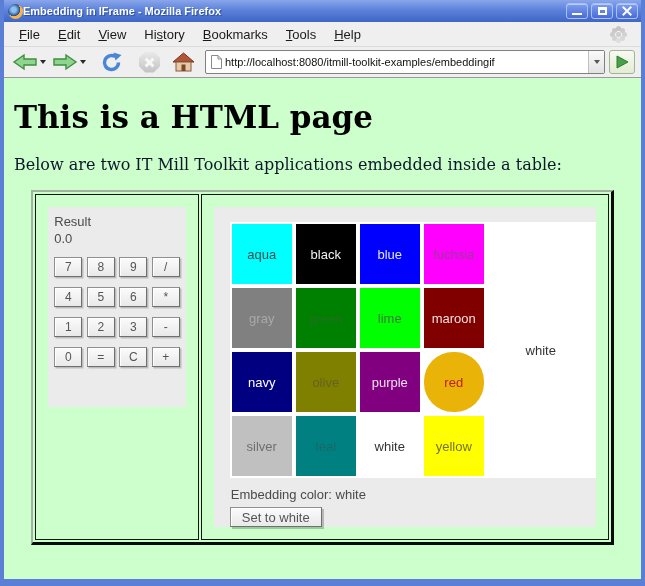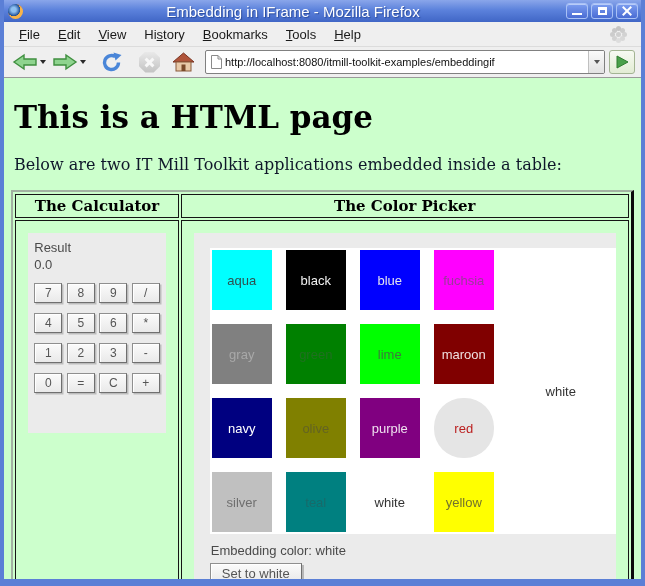--- a/index.html
+++ b/index.html
@@ -9,21 +9,21 @@
             border-left:4px solid #5b7fd6; border-right:4px solid #5b7fd6; border-bottom:7px solid #5b7fd6;
             display:flex; flex-direction:column; }
 
   
   .titlebar { height:22px; flex:0 0 22px; display:flex; align-items:center;
               background:linear-gradient(180deg,#8aa6ea 0%,#5c82dc 45%,#4066c6 100%);
               padding:0 3px 0 4px; }
   .ff-icon { width:15px; height:15px; border-radius:50%; flex:0 0 15px;
              background: radial-gradient(circle at 38% 38%, #8ec0f0 0 18%, #3a6cb0 40%, #1f4a86 48%, transparent 50%),
                          radial-gradient(circle at 60% 62%, #f8b44a 0 52%, #e07010 78%, #a84a08 100%); }
-  .title-text { flex:1; text-align:center; color:#ffffff; font-weight:normal; font-size:15px;
+  .title-text { flex:1; text-align:left; color:#ffffff; font-weight:bold; font-size:11px;
                 text-shadow:1px 1px 1px #2a4a9a; white-space:nowrap; overflow:hidden; }
   .win-btn { width:22px; height:16px; margin-left:3px; border-radius:3px;
              border:1px solid #a9c1f6; background:linear-gradient(180deg,#7d9ef0,#4a6cd4);
              box-shadow:inset 0 1px 0 #b8ccf8; position:relative; cursor:default; }
   .win-btn .bar  { position:absolute; left:5px; right:5px; bottom:3px; height:2px; background:#fff; }
   .win-btn .box  { position:absolute; left:6px; top:3px; width:9px; height:8px; border:2px solid #fff; border-top-width:3px; }
   .win-btn .x1,.win-btn .x2 { position:absolute; left:4px; top:6px; width:12px; height:2px; background:#fff; }
   .win-btn .x1 { transform:rotate(45deg); } .win-btn .x2 { transform:rotate(-45deg); }
 
   
@@ -77,21 +77,21 @@
   .calc-label { font-size:13px; color:#4a4a4a; line-height:17px; }
   .calc-grid { margin-top:10px; display:grid; grid-template-columns:repeat(4,28px); gap:10px 4.5px; }
   .btn3d { height:20px; display:flex; align-items:center; justify-content:center;
            font-size:12px; color:#555; background:linear-gradient(180deg,#fbfbfb,#e9e9e9);
            border:1px solid #8f8f8f; border-right-color:#6f6f6f; border-bottom-color:#6f6f6f;
            box-shadow: inset 1px 1px 0 #ffffff, 1.5px 1.5px 0 rgba(0,0,0,0.20); cursor:default; }
 
   
   .cp-frame { width:100%; height:100%; background:#ebebeb; padding:15px 0 0 16px; }
   .cp-grid { background:#ffffff; padding:2px; display:grid;
-             grid-template-columns:repeat(4,60px) 106px; grid-auto-rows:60px; gap:14px; width:max-content; }
+             grid-template-columns:repeat(4,60px) 106px; grid-auto-rows:60px; gap:4px; width:max-content; }
   .swatch { display:flex; align-items:center; justify-content:center; font-size:13px; cursor:default; }
   .cp-preview { grid-column:5; grid-row:1 / span 4; display:flex; align-items:center; justify-content:center; font-size:13px; }
   .cp-selected { font-size:13px; color:#4a4a4a; margin:9px 0 5px 1px; }
   .cp-set-btn { display:inline-flex; height:20px; padding:0 11px; font-size:13px; align-items:center;
                 color:#555; background:linear-gradient(180deg,#fbfbfb,#e9e9e9);
                 border:1px solid #8f8f8f; border-right-color:#6f6f6f; border-bottom-color:#6f6f6f;
                 box-shadow: inset 1px 1px 0 #ffffff, 2px 2px 0 rgba(0,0,0,0.22); cursor:default; }
 </style>
 </head>
 <body>
@@ -167,24 +167,20 @@
       </svg>
     </span>
   </div>
 
   <div class="viewport">
     <h1 class="page-heading">This is a HTML page</h1>
     <p class="page-intro">Below are two IT Mill Toolkit applications embedded inside a table:</p>
 
     <table class="embed">
       <tbody>
-          <tr>
-        <th>The Calculator</th>
-        <th>The Color Picker</th>
-      </tr>
       <tr>
         <td class="calc-cell">
           <div class="calc-frame">
             <div class="calc-label">Result</div>
             <div class="calc-label">0.0</div>
             <div class="calc-grid">
               <span class="btn3d">7</span>
               <span class="btn3d">8</span>
               <span class="btn3d">9</span>
               <span class="btn3d">/</span>
@@ -211,21 +207,21 @@
               <div class="swatch" style="background-color: rgb(0, 0, 255); color: rgb(228, 228, 238);">blue</div>
               <div class="swatch" style="background-color: rgb(255, 0, 255); color: rgb(153, 58, 153);">fuchsia</div>
               <div class="cp-preview" style="background-color: rgb(255, 255, 255); color: rgb(51, 51, 51);">white</div>
               <div class="swatch" style="background-color: rgb(128, 128, 128); color: rgb(168, 168, 168);">gray</div>
               <div class="swatch" style="background-color: rgb(0, 128, 0); color: rgb(31, 112, 31);">green</div>
               <div class="swatch" style="background-color: rgb(0, 255, 0); color: rgb(60, 122, 60);">lime</div>
               <div class="swatch" style="background-color: rgb(128, 0, 0); color: rgb(239, 224, 224);">maroon</div>
               <div class="swatch" style="background-color: rgb(0, 0, 128); color: rgb(255, 255, 255);">navy</div>
               <div class="swatch" style="background-color: rgb(128, 128, 0); color: rgb(99, 99, 34);">olive</div>
               <div class="swatch" style="background-color: rgb(128, 0, 128); color: rgb(239, 224, 239);">purple</div>
-              <div class="swatch" style="background-color: #e5e5e5; color: rgb(187, 32, 32); border-radius: 29px;">red</div>
+              <div class="swatch" style="background-color: #eab308; color: rgb(187, 32, 32); border-radius: 29px;">red</div>
               <div class="swatch" style="background-color: rgb(192, 192, 192); color: rgb(111, 111, 111);">silver</div>
               <div class="swatch" style="background-color: rgb(0, 128, 128); color: rgb(23, 106, 106);">teal</div>
               <div class="swatch" style="background-color: rgb(255, 255, 255); color: rgb(51, 51, 51);">white</div>
               <div class="swatch" style="background-color: rgb(255, 255, 0); color: rgb(115, 115, 46);">yellow</div>
             </div>
             <div class="cp-selected">Embedding color: white</div>
             <span class="cp-set-btn">Set to white</span>
           </div>
         </td>
       </tr>

